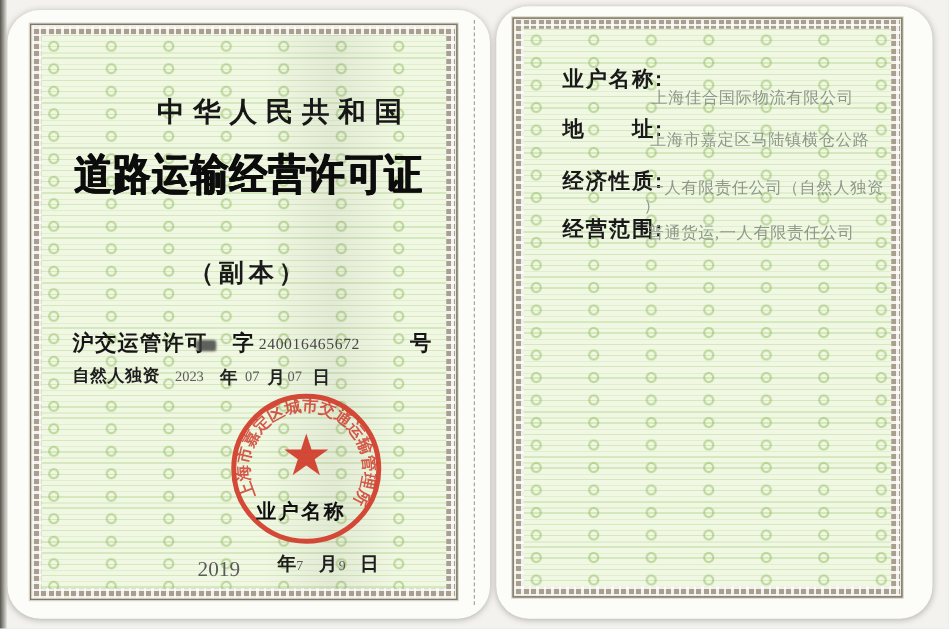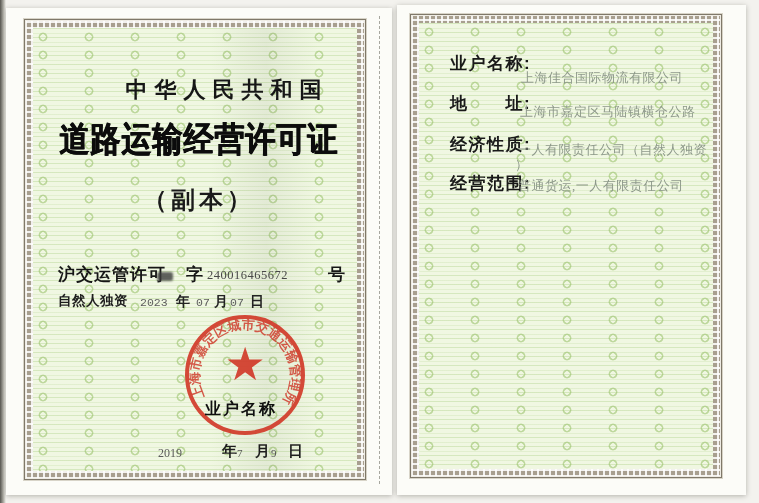--- a/index.html
+++ b/index.html
@@ -1,20 +1,20 @@
 <!DOCTYPE html>
 <html><head>
 <meta charset="utf-8">
 <style>
   html,body{margin:0;padding:0;background:#e8e8e4;}
   .screen{position:relative;width:759px;height:503px;background:#f3f2ee;overflow:hidden;
           font-family:"Liberation Sans",sans-serif;}
   .scan-edge{position:absolute;left:0;top:0;width:6px;height:503px;z-index:9;
              background:linear-gradient(90deg,#56554f,#b9b8b0 65%,rgba(0,0,0,0));}
-  .page{position:absolute;background:#fcfcf8;box-shadow:0 1px 5px rgba(60,60,50,.35);}
+  .page{position:absolute;background:#fcfcf8;box-shadow:0 1px 5px rgba(60,60,50,.35);border-radius:26px;}
   .page-left{left:6px;top:8px;width:386px;height:487px;}
   .page-right{left:397px;top:5px;width:349px;height:490px;}
   .stitch{position:absolute;left:379px;top:16px;height:468px;width:0;z-index:8;
           border-left:1px dashed #93938a;opacity:.8;}
   .frame{position:absolute;background-color:#a89f8f;border:1px solid #7f7869;
          box-shadow:inset 0 0 0 1px #efece4, 0 0 0 1px #d8d4c8;
          background-image:
            repeating-linear-gradient(0deg, rgba(255,255,255,.85) 0 2px, rgba(255,255,255,0) 2px 6px),
            repeating-linear-gradient(90deg, rgba(255,255,255,.85) 0 2px, rgba(255,255,255,0) 2px 6px);}
   .frame-left{left:18px;top:11px;width:340px;height:459px;}
@@ -25,44 +25,44 @@
            repeating-linear-gradient(180deg, rgba(144,192,96,.28) 0 1px, rgba(0,0,0,0) 1px 5px, rgba(144,192,96,.15) 5px 6px, rgba(0,0,0,0) 6px 9px);
          background-size:46px 18px, auto;}
   .green .shade{position:absolute;inset:0;
          background:linear-gradient(90deg, rgba(0,0,0,0) 55%, rgba(110,120,100,.10) 72%, rgba(0,0,0,0) 88%);}
   .t{position:absolute;white-space:nowrap;}
   .center{left:20px;width:346px;text-align:center;}
   .country{top:67px;font-family:"Liberation Serif",serif;font-weight:700;font-size:22px;
            letter-spacing:7px;color:#161616;padding-left:28px;}
   .big-title{top:112px;font-size:30px;font-weight:900;color:#0c0c0c;letter-spacing:1px;
              transform:scaleY(1.15);text-shadow:.6px 0 0 #0c0c0c,-.6px 0 0 #0c0c0c;}
-  .copy{top:176px;font-family:"Liberation Serif",serif;font-weight:700;font-size:24px;
+  .copy{top:197px;font-family:"Liberation Serif",serif;font-weight:700;font-size:20px;
         letter-spacing:4px;color:#1a1a1a;text-align:center;}
   .lic-prefix{left:52px;top:255px;font-size:17px;font-weight:700;letter-spacing:1px;color:#161616;}
   .smudge{position:absolute;left:151px;top:264px;width:16px;height:9px;background:#3c3c3c;
           border-radius:2px;filter:blur(1px);opacity:.8;}
   .lic-zi{left:180px;top:255px;font-size:17px;font-weight:700;color:#161616;}
   .lic-num{left:201px;top:260px;font-family:"Liberation Serif",serif;font-size:12.5px;
            color:#474747;letter-spacing:.5px;}
   .lic-hao{left:322px;top:255px;font-size:17px;font-weight:700;color:#161616;}
   .val-label{left:52px;top:284px;font-size:13.5px;font-weight:700;color:#1d1d1d;letter-spacing:.5px;}
-  .num-small{font-family:Liberation Mono, monospace;font-size:11.5px;color:#5d5d5d;}
+  .num-small{font-family:Liberation Serif, serif;font-size:11.5px;color:#5d5d5d;}
   .v-year{left:134px;top:288px;}
   .v-nian{left:170px;top:285px;font-family:"Liberation Serif",serif;font-size:14px;font-weight:700;color:#222;}
   .v-month{left:190px;top:288px;}
   .v-yue{left:208px;top:285px;font-family:"Liberation Serif",serif;font-size:14px;font-weight:700;color:#222;}
   .v-day{left:224px;top:288px;}
   .v-ri{left:244px;top:285px;font-family:"Liberation Serif",serif;font-size:14px;font-weight:700;color:#222;}
   .seal{position:absolute;left:179px;top:307px;width:120px;height:120px;opacity:.92;}
   .seal-ring{position:absolute;inset:0;border:4px solid #d23b2a;border-radius:50%;}
   .seal-star{position:absolute;left:0;top:26px;width:120px;text-align:center;font-size:46px;
              color:#d23b2a;line-height:1;}
   .seal svg{position:absolute;left:0;top:0;}
   .issuer{left:199px;top:391px;font-size:16px;font-weight:700;letter-spacing:2px;color:#101010;z-index:3;}
-  .d-year{left:152px;top:438px;font-family:"Liberation Serif",serif;font-size:12px;color:#5a5a5a;}
+  .d-year{left:152px;top:438px;font-family:"Liberation Serif",serif;font-size:17px;color:#5a5a5a;}
   .d-nian{left:216px;top:434px;font-family:"Liberation Serif",serif;font-size:15px;font-weight:700;color:#1d1d1d;}
   .d-month{left:231px;top:439px;font-family:"Liberation Serif",serif;font-size:11px;color:#555;}
   .d-yue{left:249px;top:434px;font-family:"Liberation Serif",serif;font-size:15px;font-weight:700;color:#1d1d1d;}
   .d-day{left:265px;top:439px;font-family:"Liberation Serif",serif;font-size:11px;color:#555;}
   .d-ri{left:282px;top:434px;font-family:"Liberation Serif",serif;font-size:15px;font-weight:700;color:#1d1d1d;}
   .f-label{font-size:17px;font-weight:700;letter-spacing:1.5px;color:#191919;}
   .f-val{font-family:"Liberation Serif",serif;font-size:13px;color:#8d988a;letter-spacing:.5px;}
   .fl1{left:53px;top:47px;} .fv1{left:124px;top:64px;}
   .fl2{left:53px;top:87px;text-align:right;} .fv2a{left:123px;top:98px;} .fv2b{left:113px;top:114px;}
   .fl3{left:53px;top:128px;} .fv3a{left:121px;top:136px;} .fv3b{left:118px;top:151px;}

